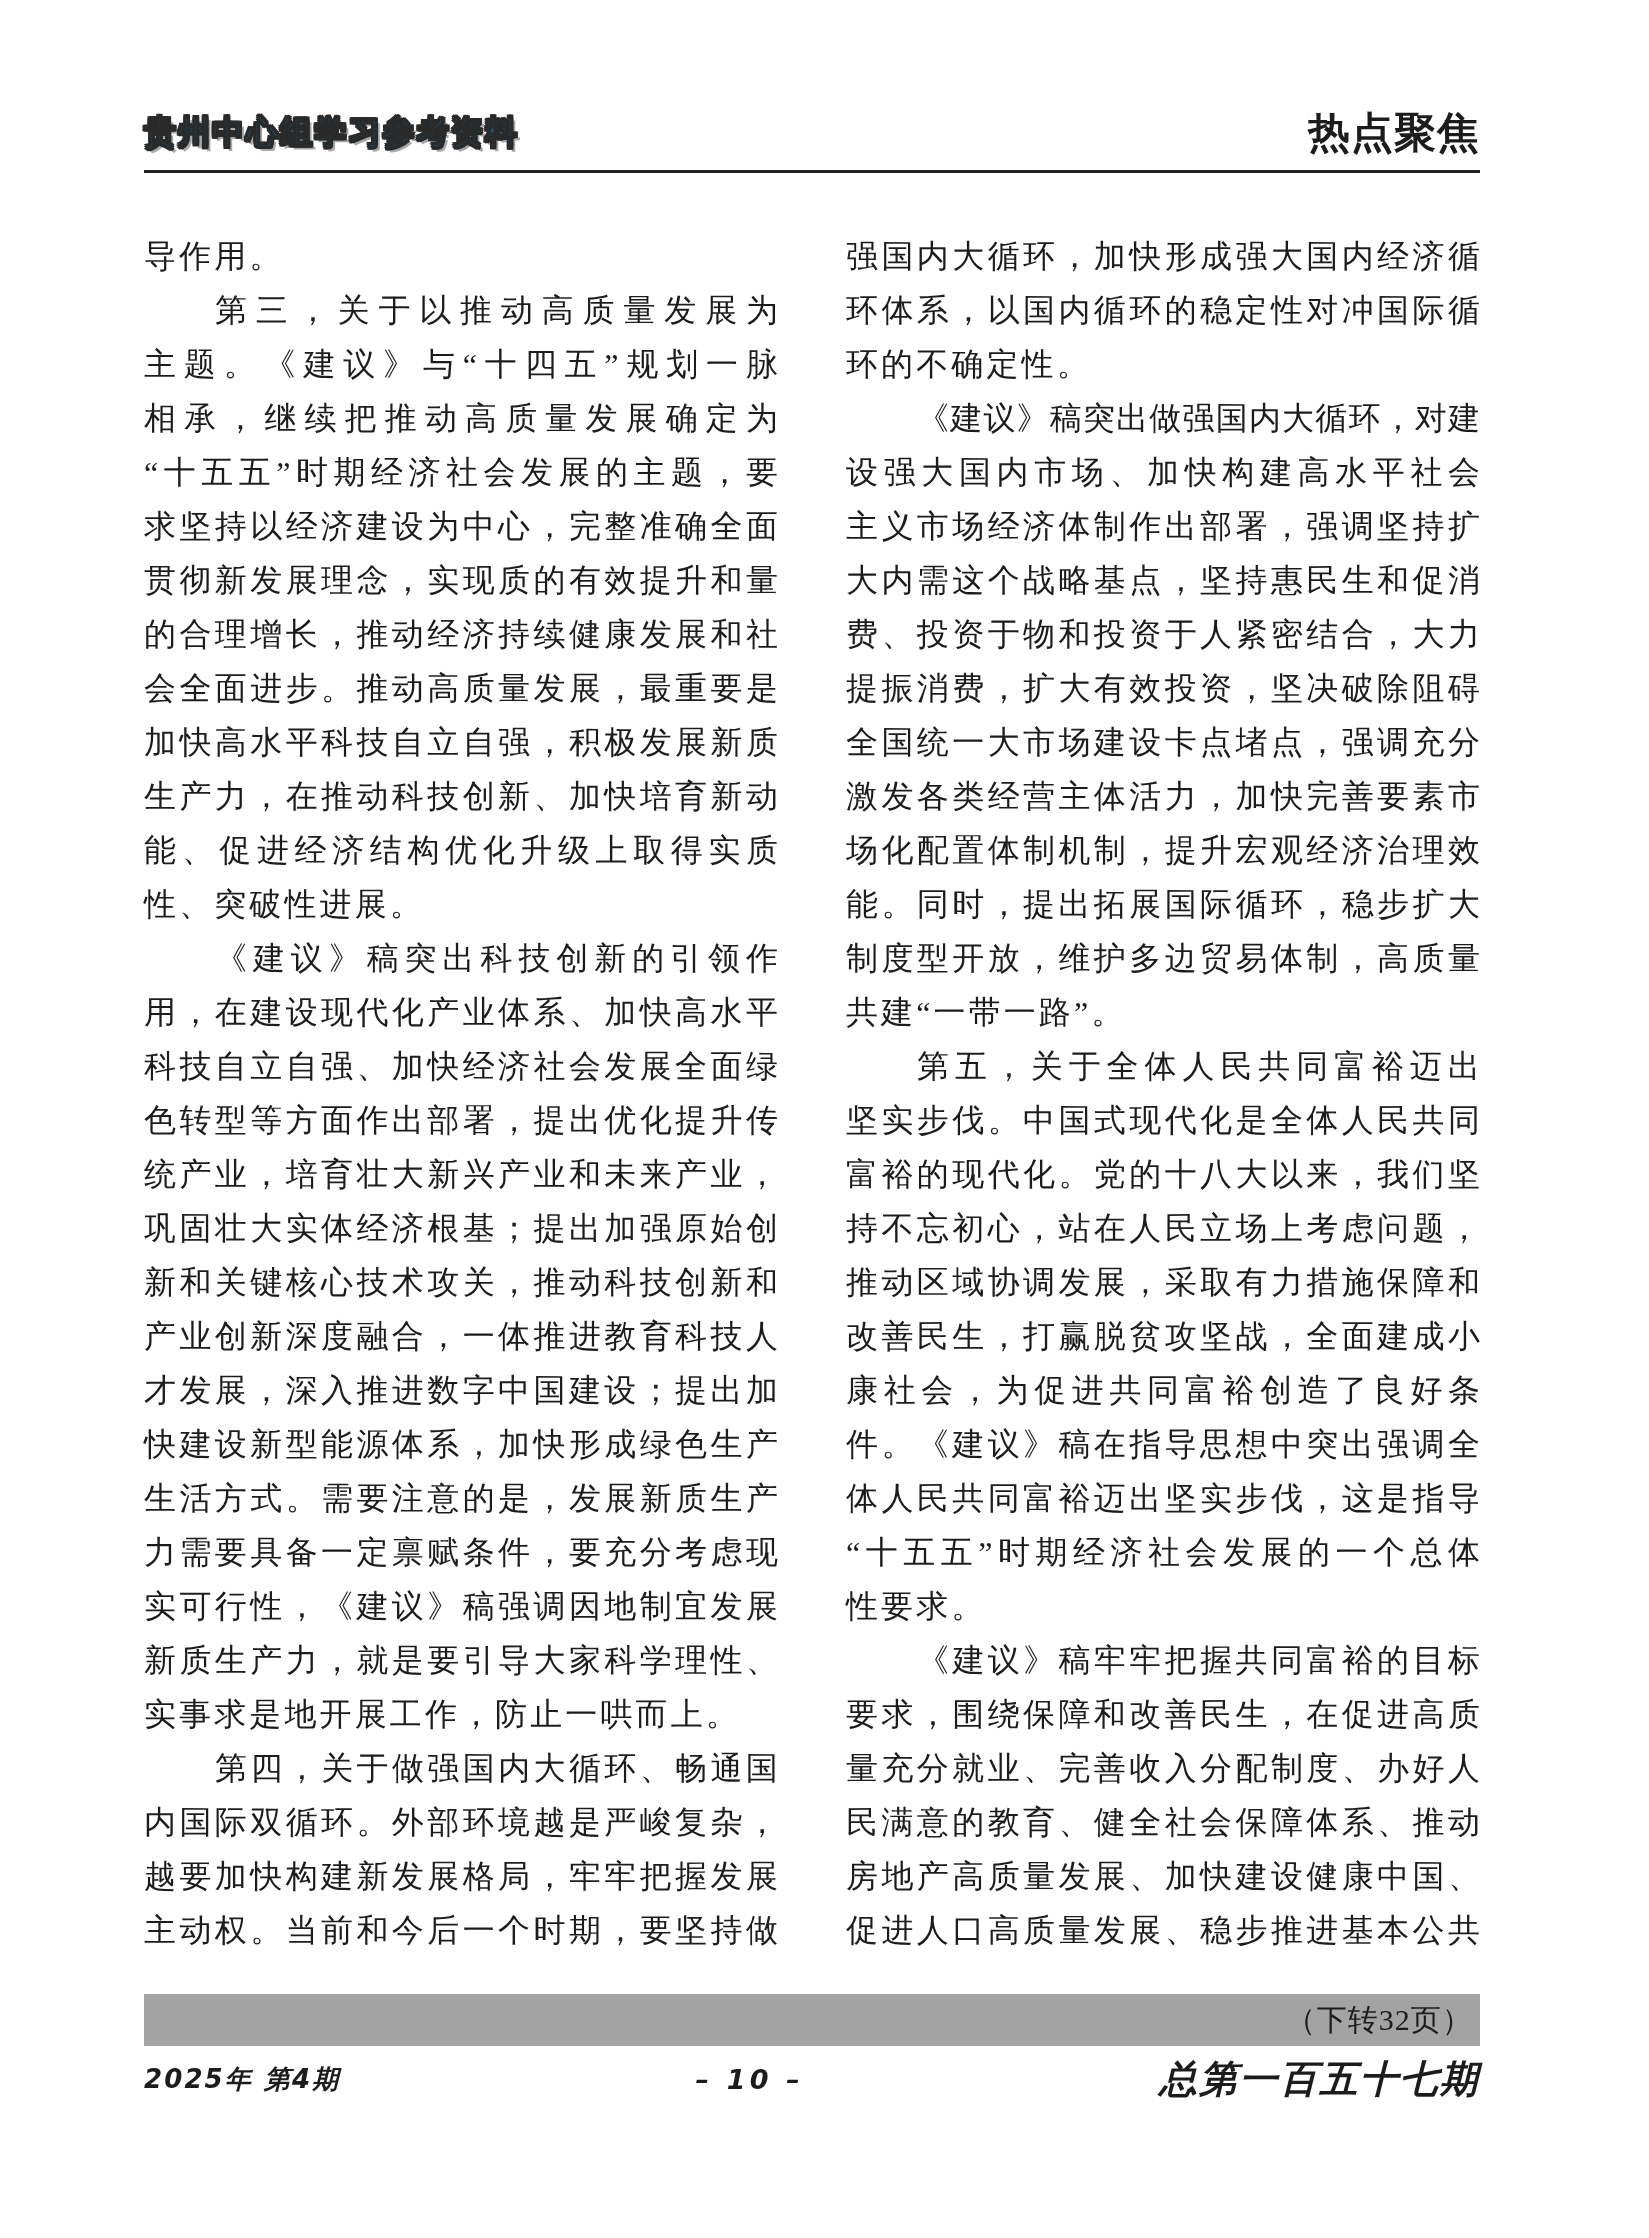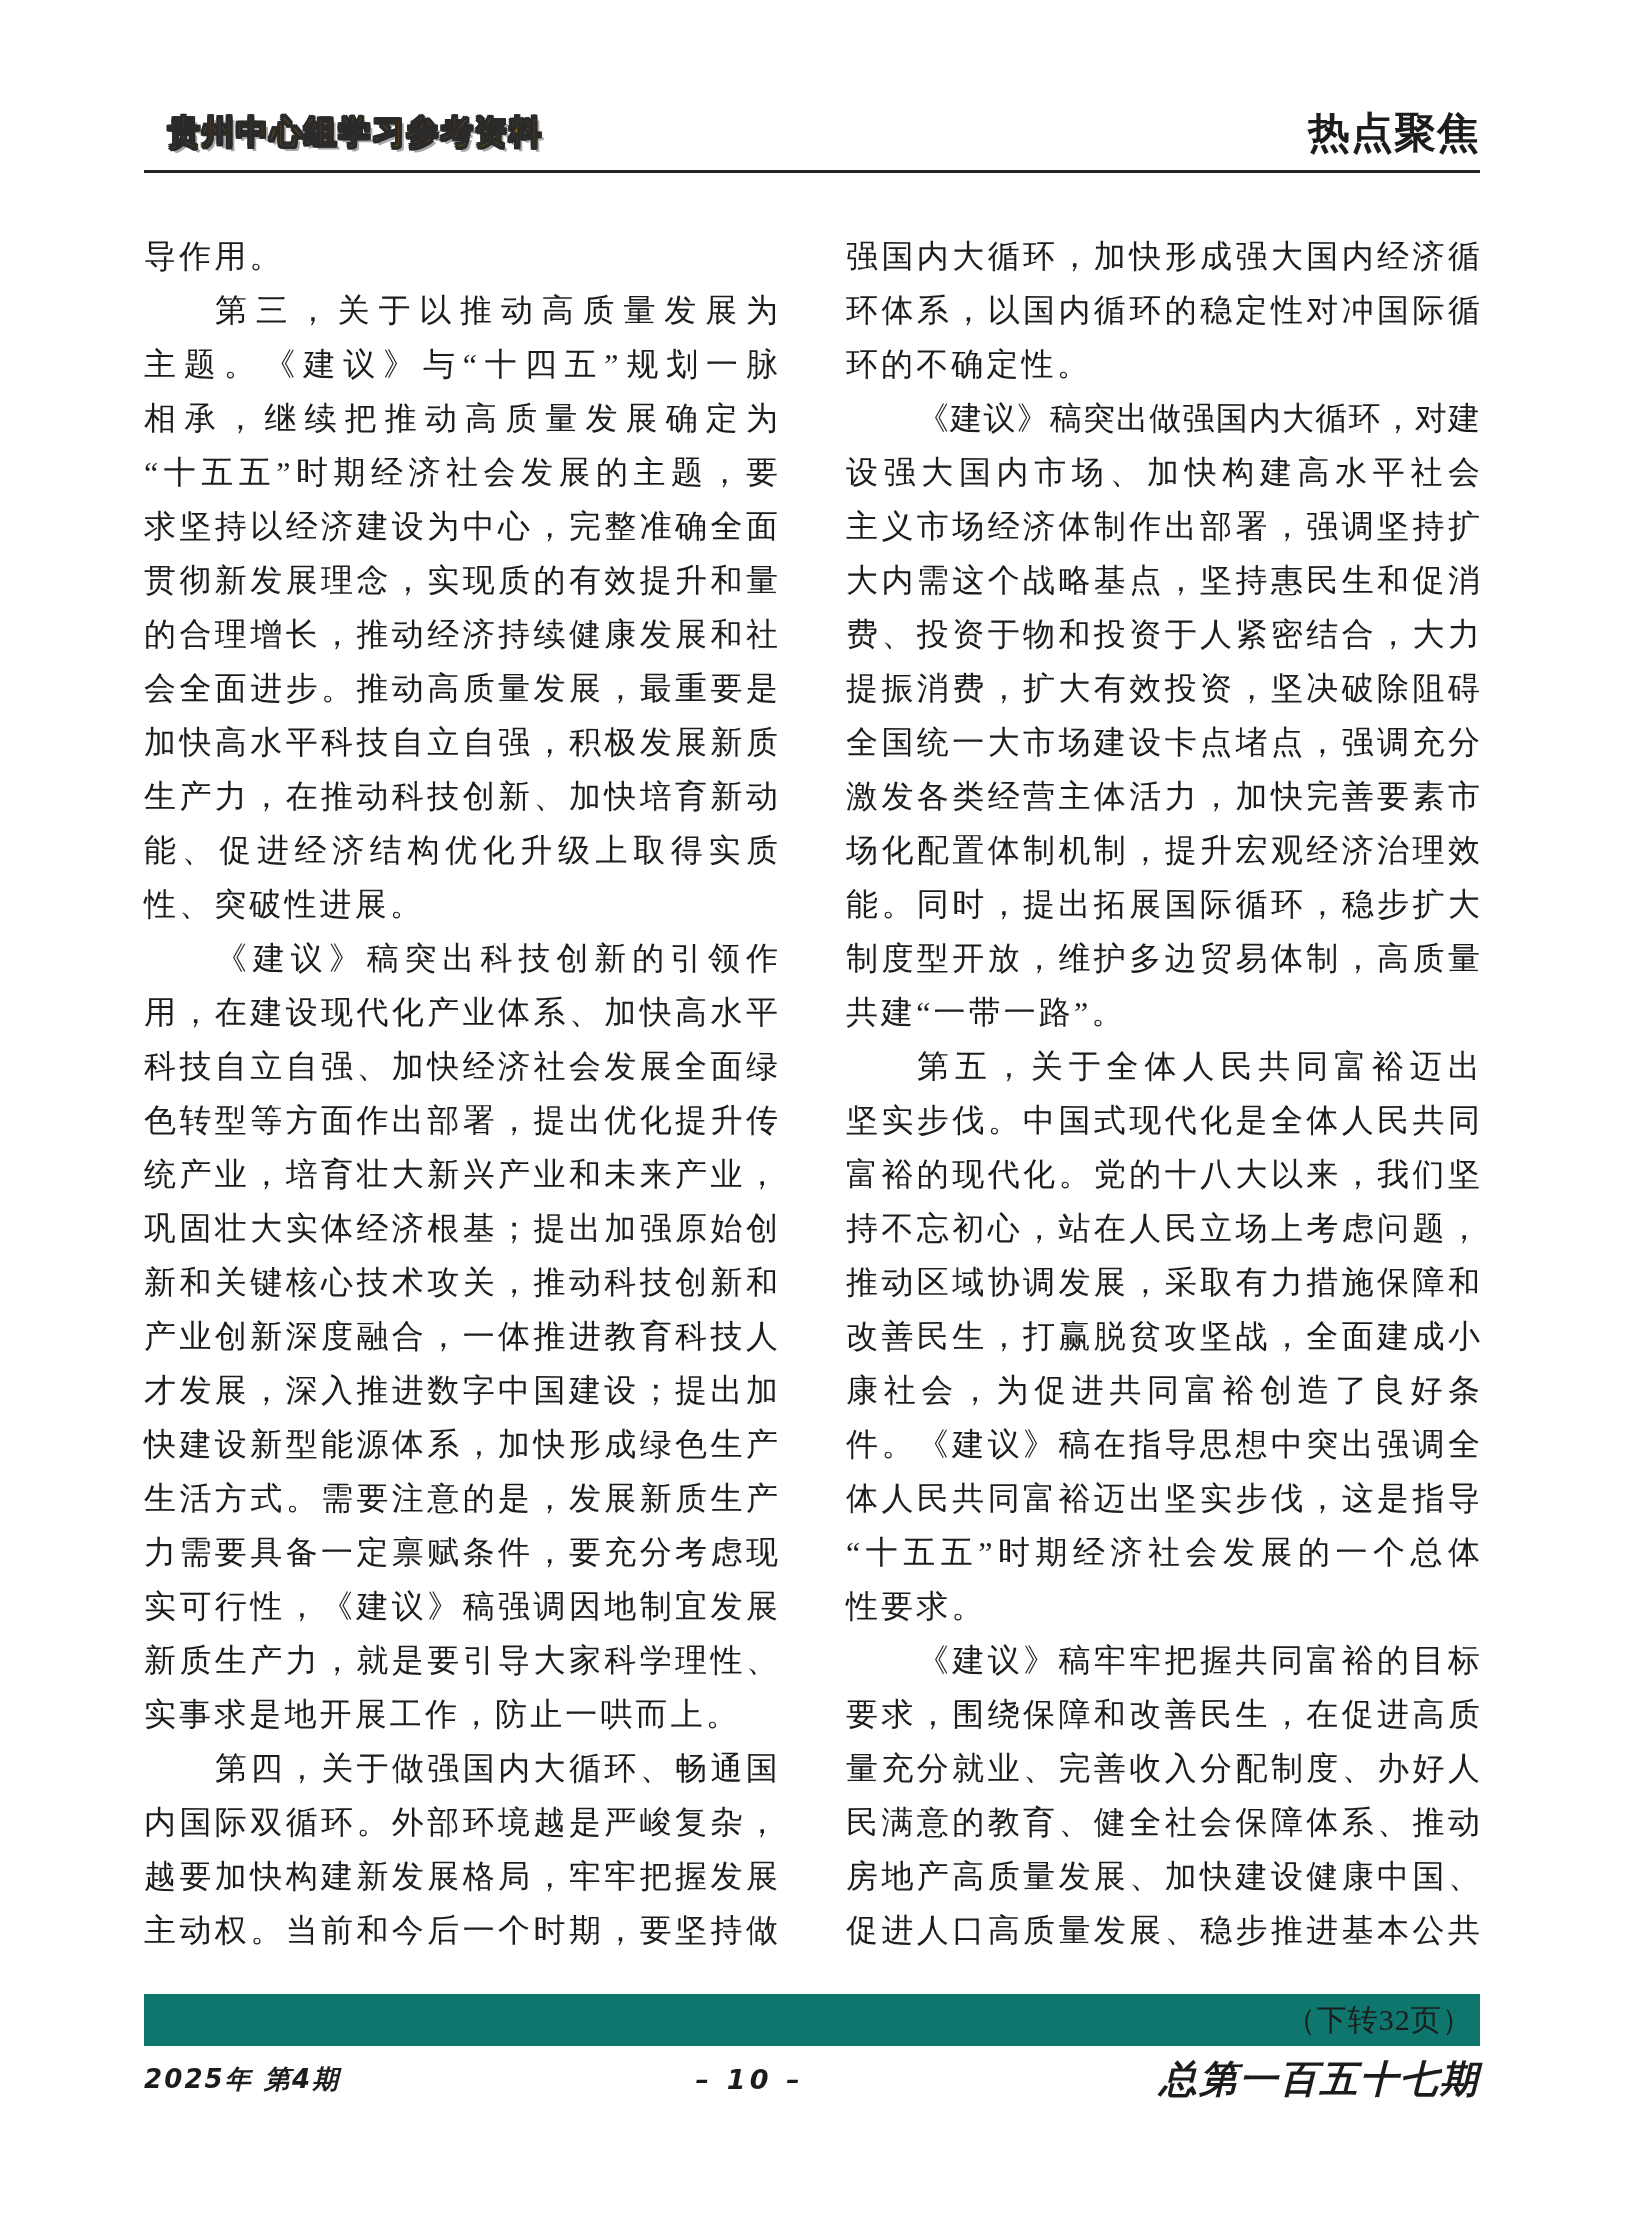--- a/index.html
+++ b/index.html
@@ -12,30 +12,29 @@
     overflow:hidden;
   }
   
   .header-row{
     position:absolute;left:144px;top:104px;width:1336px;height:57px;
     display:flex;justify-content:space-between;align-items:center;
   }
   .masthead{
     font-family:"DejaVu Sans","Liberation Sans",sans-serif;
     font-weight:bold;font-size:32px;letter-spacing:2.1px;
-    color:#a16207;
+    color:#0369a1;
     -webkit-text-stroke:1px #2a2a2a;
     text-shadow:
       -1.6px -1.6px 0 #2a2a2a, 1.6px -1.6px 0 #2a2a2a,
       -1.6px  1.6px 0 #2a2a2a, 1.6px  1.6px 0 #2a2a2a,
       -1.6px  0   0 #2a2a2a, 1.6px  0   0 #2a2a2a,
        0   -1.6px 0 #2a2a2a, 0    1.6px 0 #2a2a2a,
        3.6px  3.6px 0 #a8a8a8;
     white-space:nowrap;
-    margin-left:24px;
   }
   .section-label{
     font-weight:bold;font-size:42px;letter-spacing:1px;white-space:nowrap;
   }
   .header-rule{
     position:absolute;left:144px;top:170px;width:1336px;height:2.6px;
     background:#222222;
   }
   
   .column{position:absolute;top:230px;width:634px;}
@@ -43,21 +42,21 @@
   .col-right{left:846px;}
   .line{
     display:flex;justify-content:space-between;align-items:center;
     height:54px;font-size:32px;white-space:nowrap;
   }
   .line.indent{padding-left:71px;}
   .line.end{justify-content:flex-start;letter-spacing:3.1px;}
   
   .continuation-bar{
     position:absolute;left:144px;top:1994px;width:1336px;height:52px;
-    background:#0f766e;
+    background:#a3a3a3;
     display:flex;justify-content:flex-end;align-items:center;
     box-sizing:border-box;padding-right:7.3px;
   }
   .continuation-note{font-size:30px;letter-spacing:1px;}
   
   .footer{
     position:absolute;left:144px;top:2058px;width:1336px;height:42px;
     display:flex;justify-content:space-between;align-items:center;font-style:italic;
   }
   .footer-issue{

